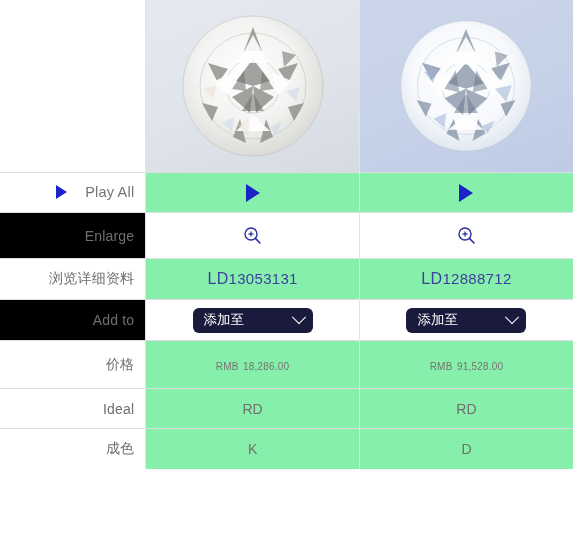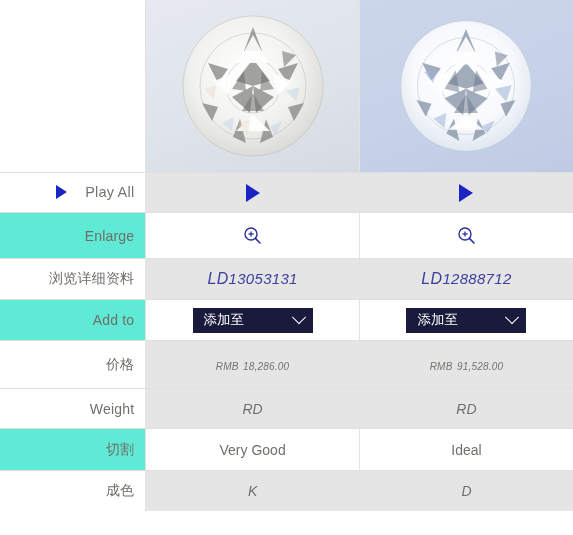--- a/index.html
+++ b/index.html
@@ -54,29 +54,29 @@
     color: #6f6f6a;
     height: 41px;
     box-sizing: border-box;
   }
   .compare-table tr td:last-child { border-right: none; }
 
   .lbl {
     text-align: right;
     padding-right: 11px;
     color: #76746f;
-    background: #5eead4;
+    background: #000000;
     letter-spacing: .2px;
     border-right: 1px solid #d8d8d8;
   }
   .val {
     text-align: center;
     color: #7b7a75;
   }
-  .shade .val { background: #e5e5e5; font-style: italic; }
+  .shade .val { background: #86efac; }
   .shade .lbl { background: #ffffff; }
 
   .row-playall td { height: 40px; }
   .row-enlarge td { height: 46px; }
   .row-detail  td { height: 41px; }
   .row-addto   td { height: 41px; margin-left: 38px; }
   .row-price   td { height: 48px; }
   .row-carat   td { height: 42px; }
   .row-shape   td { height: 40px; }
   .row-cut     td { height: 42px; }
@@ -124,20 +124,21 @@
     justify-content: space-between;
     width: 120px;
     height: 25px;
     background: #1a1a3c;
     color: #ffffff;
     font-size: 13.5px;
     padding: 0 9px 0 11px;
     box-sizing: border-box;
     cursor: pointer;
     user-select: none;
+    border-radius: 6px;
   }
   .chev {
     width: 9px; height: 9px;
     border-right: 1.8px solid #ffffff;
     border-bottom: 1.8px solid #ffffff;
     transform: rotate(45deg) translate(-2px,-2px);
   }
 
   
   .price { font-size: 15px; color: #75736e; letter-spacing: .2px; }
@@ -342,30 +343,25 @@
     <td class="val">
       <span class="price"><span class="cur">RMB</span> <span class="amt">18,286.00</span></span>
     </td>
     <td class="val">
       <span class="price"><span class="cur">RMB</span> <span class="amt">91,528.00</span></span>
     </td>
   </tr>
 
 
   <tr class="row-shape shade">
-    <td class="lbl">Weight</td>
+    <td class="lbl">Ideal</td>
     <td class="val val-txt">RD</td>
     <td class="val val-txt">RD</td>
   </tr>
 
-  <tr class="row-cut">
-    <td class="lbl">切割</td>
-    <td class="val val-txt">Very Good</td>
-    <td class="val val-txt">Ideal</td>
-  </tr>
 
   <tr class="row-color shade">
     <td class="lbl">成色</td>
     <td class="val val-txt">K</td>
     <td class="val val-txt">D</td>
   </tr>
 
 </tbody>
   </table>
 

